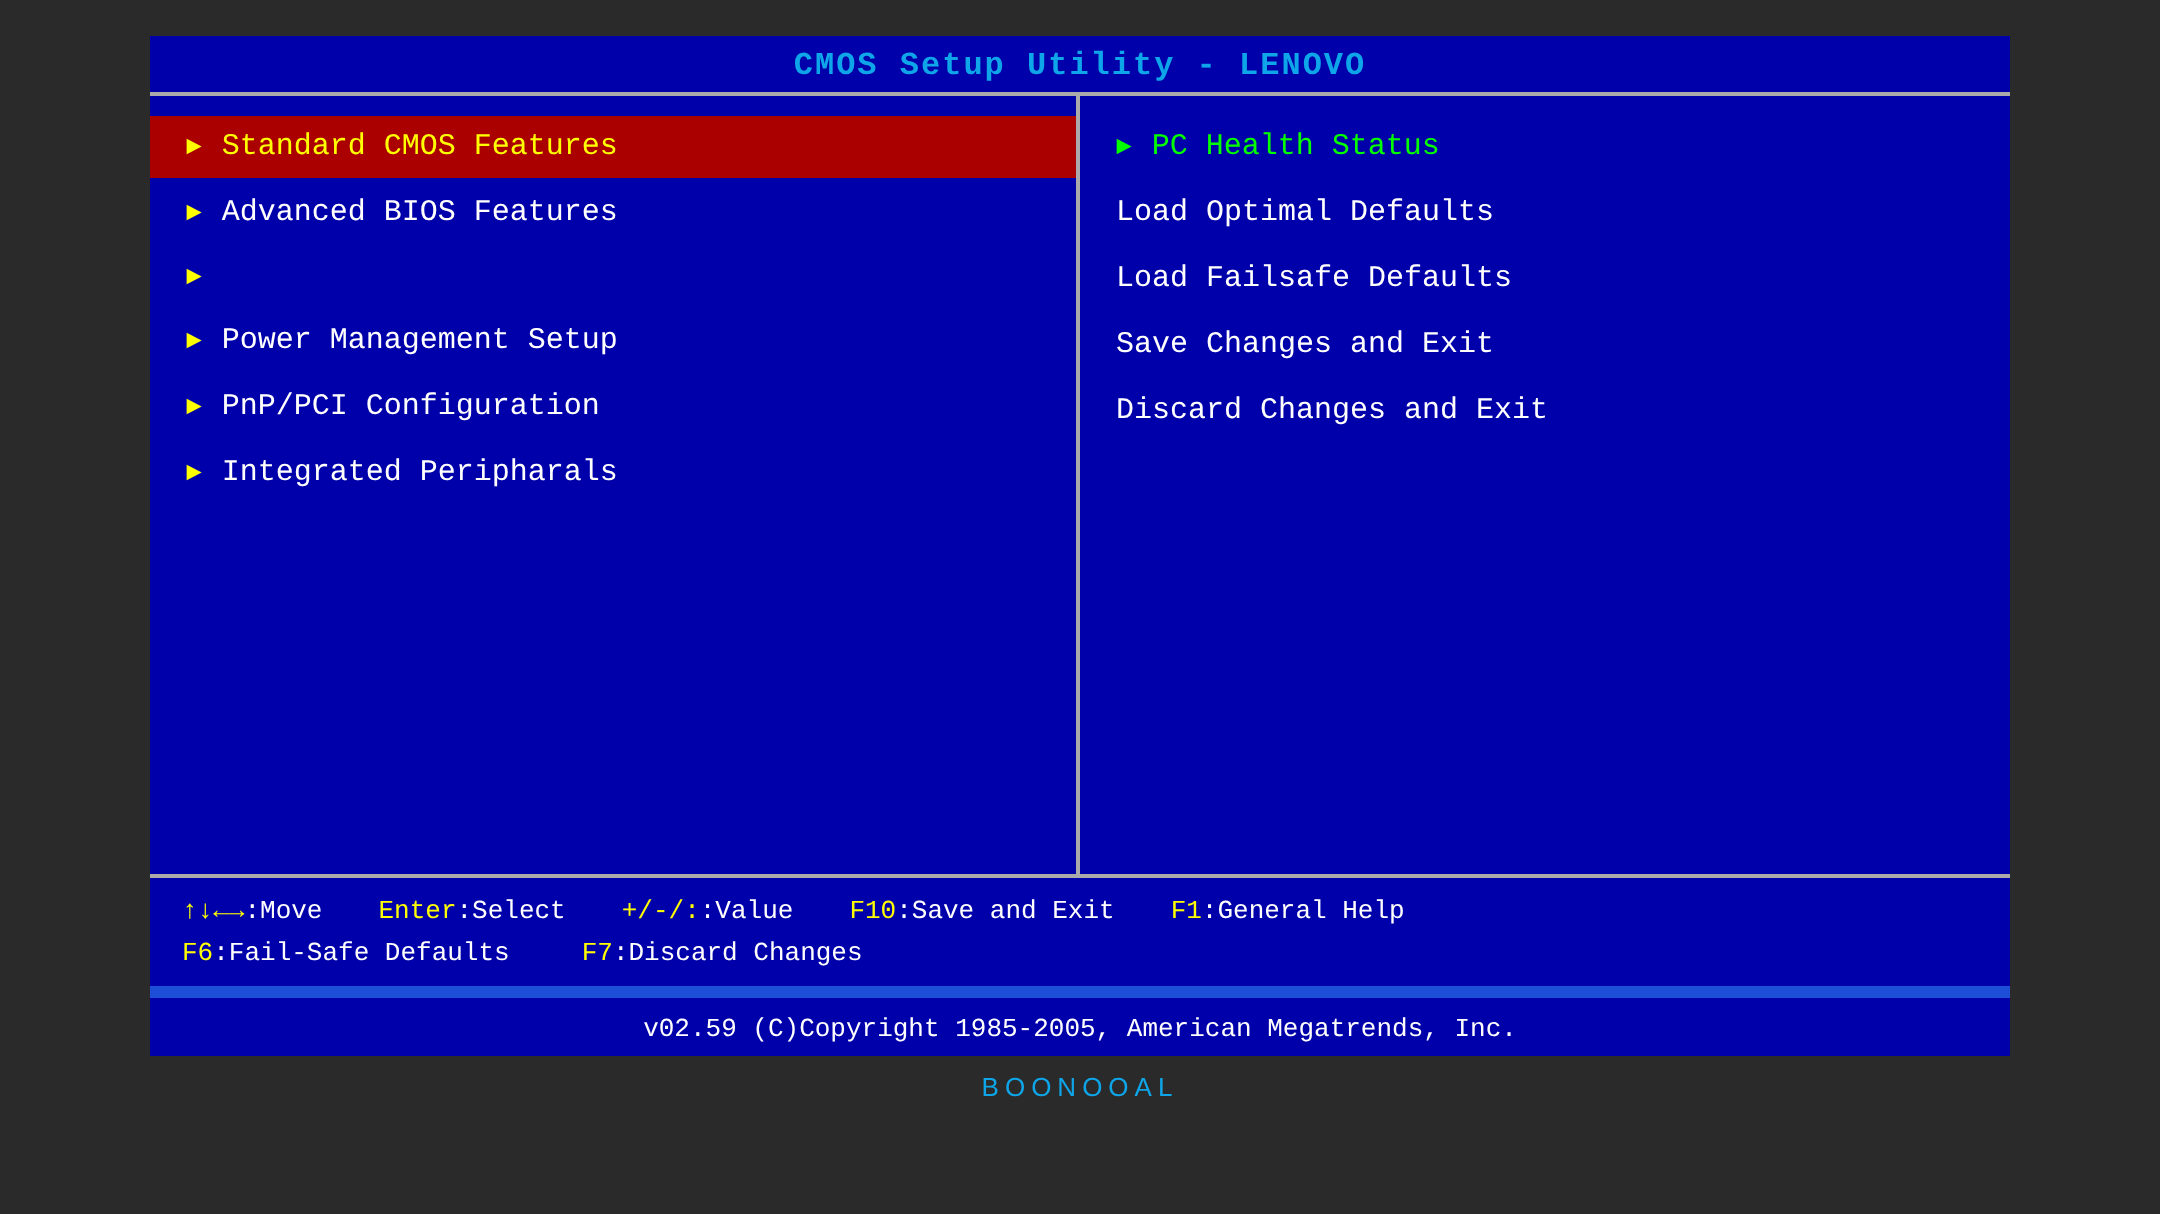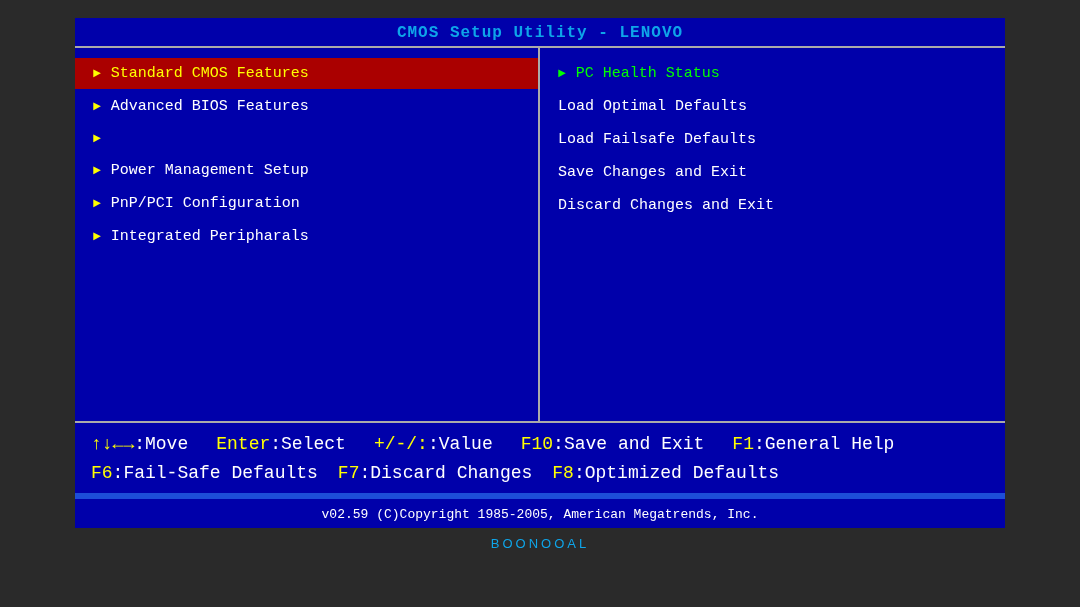--- a/index.html
+++ b/index.html
@@ -121,21 +121,21 @@
 
     .right-menu-item.plain {
       color: #ffffff;
     }
 
     .bottom-bar {
       background: #0000aa;
       border-top: 2px solid #aaaaaa;
       padding: 7px 16px 5px 16px;
       color: #ffffff;
-      font-size: 18px;
+      font-size: 13px;
       font-family: 'Courier New', Courier, monospace;
       line-height: 1.6;
     }
 
     .bottom-bar .key-hint {
       color: #ffff00;
     }
 
     .version-bar {
       background: #0000aa;
@@ -157,21 +157,21 @@
     }
 
     .bottom-hint-row {
       display: flex;
       gap: 28px;
       flex-wrap: wrap;
     }
 
     .bottom-hint-row2 {
       display: flex;
-      gap: 20px;
+      gap: 36px;
       flex-wrap: wrap;
     }
   </style>
 </head>
 <body>
 
 <div class="monitor-outer">
   <div class="screen-area">
 
     <div class="title-bar">
@@ -235,21 +235,20 @@
       <span><span class="key-hint">↑↓←→</span>:Move</span>
           <span><span class="key-hint">Enter</span>:Select</span>
           <span><span class="key-hint">+/-/:</span>:Value</span>
           <span><span class="key-hint">F10</span>:Save and Exit</span>
           <span><span class="key-hint">F1</span>:General Help</span>
         </div>
       <div class="bottom-hint-row2">
 
       <span><span class="key-hint">F6</span>:Fail-Safe Defaults</span>
           <span><span class="key-hint">F7</span>:Discard Changes</span>
-          <span><span class="key-hint">F8</span>:Optimized Defaults</span>
         </div>
     </div>
 
     <div class="version-bar">
       <span>v02.59 (C)Copyright 1985-2005, American Megatrends, Inc.</span>
     </div>
 
   </div>
 
   <div class="monitor-brand">

